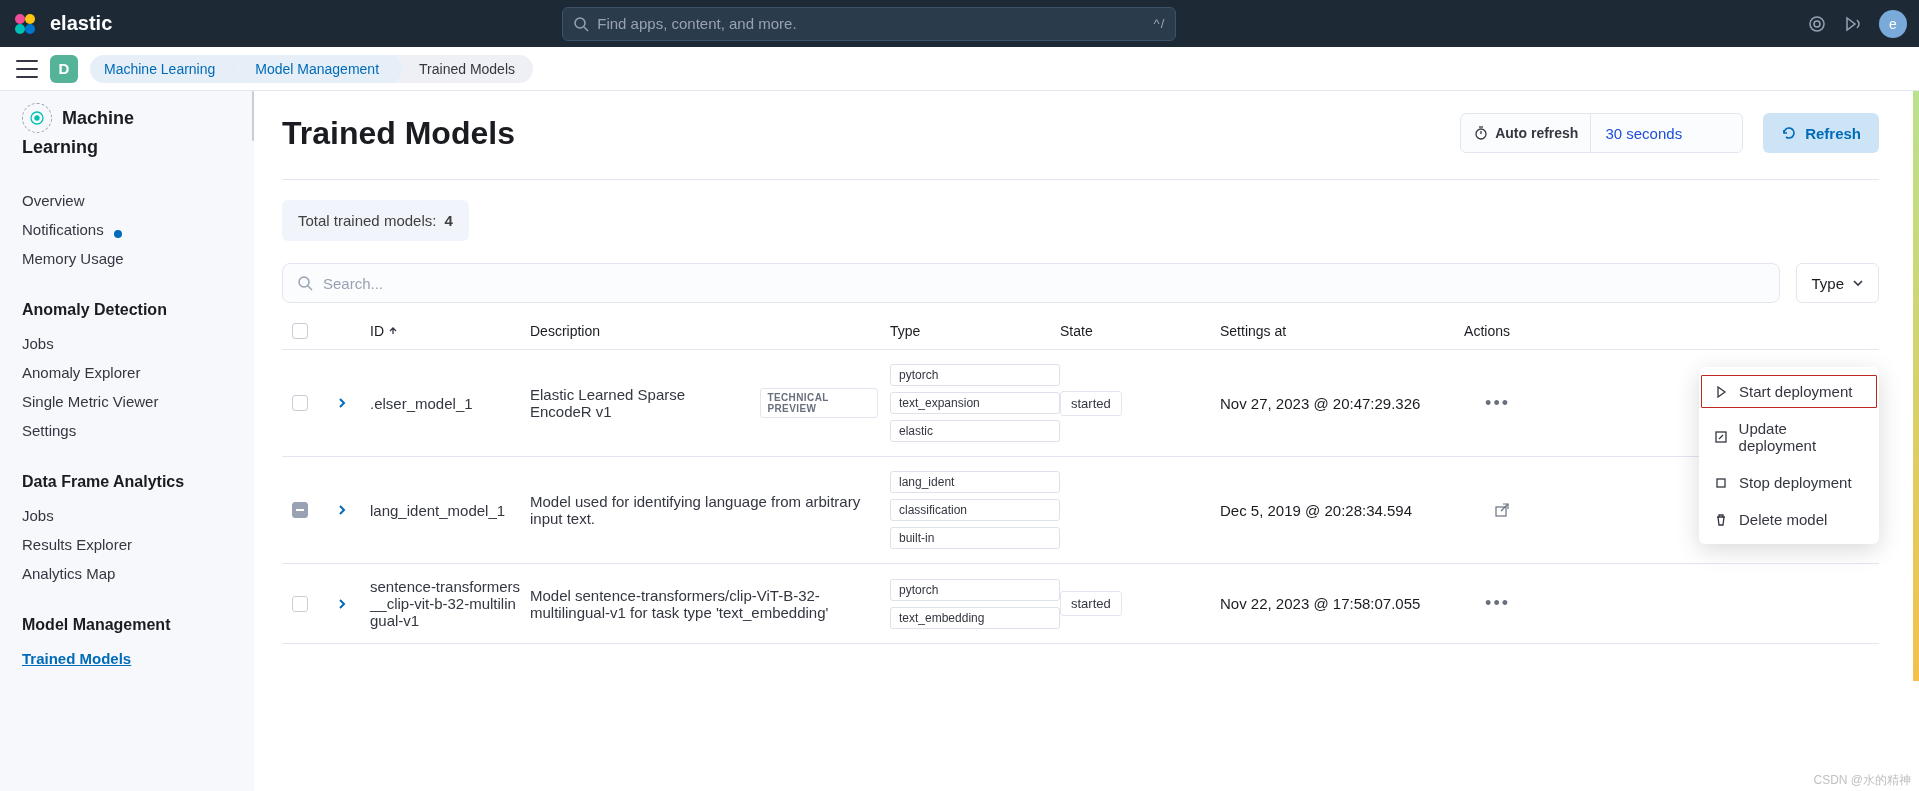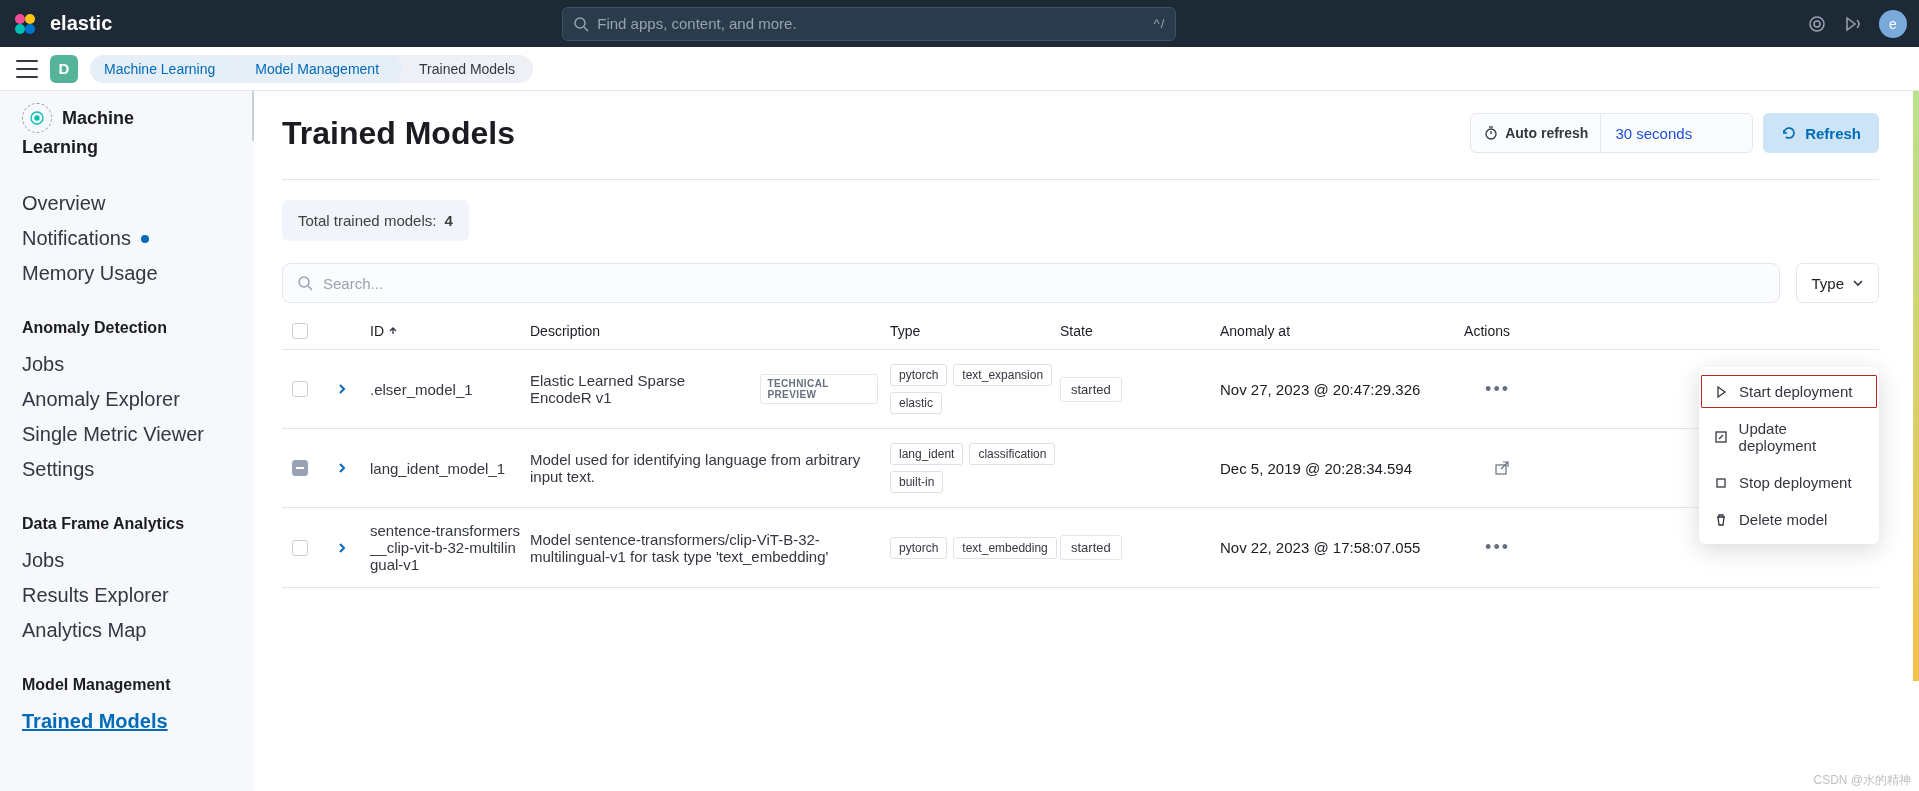--- a/index.html
+++ b/index.html
@@ -34,29 +34,29 @@
 
 .layout { display: flex; height: calc(791px - 47px - 44px); }
 .sidebar { width: 254px; background: #f7f8fc; padding: 12px 16px 0 22px; position:relative; }
 .sidebar::after { content:""; position:absolute; right:0; top:0; width:2px; height:50px; background:#c9cdd6; border-radius:2px; }
 .side-app-title { display: flex; align-items: center; gap: 10px; margin-bottom: 4px; }
 .side-app-icon { width: 30px; height: 30px; border: 1px dashed #98a2b3; border-radius: 50%; display:flex; align-items:center; justify-content:center; }
 .side-app-name { font-size: 18px; font-weight: 700; color: #1a1c21; }
 .side-app-sub { font-size: 18px; font-weight: 700; margin-bottom: 22px; }
 .side-group { margin-top: 28px; }
 .side-group-title { font-size: 16px; font-weight: 700; margin-bottom: 10px; color: #1a1c21; }
-.side-link { display: flex; align-items: center; gap: 10px; font-size: 20px; color: #343741; padding: 6px 0; cursor: pointer; }
+.side-link { display: flex; align-items: flex-end; gap: 10px; font-size: 15px; color: #343741; padding: 6px 0; cursor: pointer; }
 .side-link.active { color: #006bb8; font-weight: 600; text-decoration: underline; }
 .dot { width: 8px; height: 8px; border-radius: 50%; background: #006bb8; }
 
 
 .main { flex: 1; padding: 22px 40px 0 28px; overflow: hidden; position:relative; }
 .page-header { display: flex; align-items: center; justify-content: space-between; margin-bottom: 26px; }
 .page-title { font-size: 32px; font-weight: 700; }
-.header-actions { display: flex; gap: 10px; align-items: flex-end; }
+.header-actions { display: flex; gap: 20px; align-items: flex-end; }
 .auto-refresh-box { display: flex; align-items: center; border: 1px solid #e3e6ef; border-radius: 6px; height: 40px; background:#fbfcfd; }
 .auto-refresh-left { display: flex; align-items: center; gap: 6px; padding: 0 12px; font-size: 14px; font-weight: 600; color:#343741; }
 .auto-refresh-right { border-left: 1px solid #e3e6ef; padding: 0 60px 0 14px; font-size: 15px; color:#1d4ed8; height:100%; display:flex; align-items:center; }
 .refresh-btn { height: 40px; background: #cce4f5; color: #006bb8; border: none; border-radius: 6px; padding: 0 18px; font-size: 15px; font-weight: 600; display: flex; align-items: center; gap: 8px; cursor: pointer; }
 .divider { height: 1px; background: #e3e6ef; margin-bottom: 20px; }
 .total-pill { display: inline-flex; background: #f1f4fa; padding: 12px 16px; border-radius: 6px; font-size: 15px; color: #404040; margin-bottom: 22px; text-align: center; }
 .total-pill b { margin-left: 4px; }
 .filter-row { display: flex; gap: 16px; margin-bottom: 10px; }
 .filter-search { flex: 1; height: 40px; border: 1px solid #e3e6ef; border-radius: 8px; background: #fbfcfd; display: flex; align-items: center; padding: 0 14px; gap: 10px; color:#98a2b3; font-size:15px; }
 .type-filter { height: 40px; border: 1px solid #e3e6ef; border-radius: 6px; background: #fff; padding: 0 14px; display: flex; align-items: center; gap: 8px; font-size: 15px; cursor:pointer; }
@@ -68,21 +68,21 @@
 .tbl-header .hcell { display:flex; align-items:center; gap:4px; }
 .tbl-row { border-bottom: 1px solid #e3e6ef; padding: 14px 0; font-size: 15px; }
 .chk { width: 16px; height: 16px; border: 1px solid #c9cdd6; border-radius: 3px; margin-left: 10px; cursor:pointer; }
 .chk.indet { background: #98a2b3; border-color:#98a2b3; position:relative; }
 .chk.indet::after { content:""; position:absolute; left:3px; right:3px; top:6px; height:2px; background:#fff; }
 .expand-caret { width: 24px; height: 24px; display:flex; align-items:center; justify-content:center; color:#006bb8; cursor:pointer; }
 .id-cell { color: #343741; word-break: break-all; padding-right:8px; }
 .desc-cell { color: #343741; padding-right: 12px; }
 .desc-wrap { display:flex; align-items:center; gap:10px; }
 .tech-badge { font-size: 10px; font-weight: 700; letter-spacing: 0.4px; border: 1px solid #e3e6ef; border-radius: 3px; padding: 3px 6px; color:#69707d; }
-.tags { display: flex; flex-wrap: wrap; gap: 6px; }
+.tags { display: flex; flex-wrap: wrap; gap: 6px; flex-direction: column; }
 .tag { font-size: 12px; border: 1px solid #dde1ea; border-radius: 3px; padding: 3px 8px; color: #343741; background:#fff; }
 .state-badge { font-size: 13px; border: 1px solid #e3e6ef; border-radius: 3px; padding: 4px 10px; color:#343741; display:inline-block; }
 .actions-cell { display:flex; justify-content:flex-end; gap:4px; color:#69707d; padding-right:10px; }
 .dots-btn { cursor:pointer; font-size:18px; letter-spacing:2px; }
 
 
 .ctx-menu { position: absolute; top: 276px; right: 40px; width: 180px; background: #fff; border-radius: 6px; box-shadow: 0 6px 24px rgba(0,0,0,0.15); padding: 6px 0; z-index: 100; }
 .ctx-item { display: flex; align-items: center; gap: 10px; padding: 10px 14px; font-size: 15px; color: #343741; cursor: pointer; }
 .ctx-item.disabled { color: #abb4c4; cursor: default; }
 .ctx-item.highlight { outline: 1px solid #bd271e; outline-offset: -3px; border-radius: 3px; }
@@ -274,21 +274,21 @@
         <div></div>
         <div class="hcell">
             <span>ID</span>
             <svg width="10" height="10" viewBox="0 0 10 10" stroke="#343741" stroke-width="1.3" fill="none">
               <path d="M5 8V2M2 5l3-3 3 3"></path>
             </svg>
           </div>
         <div class="hcell">Description</div>
         <div class="hcell">Type</div>
         <div class="hcell">State</div>
-        <div class="hcell">Anomaly at</div>
+        <div class="hcell">Settings at</div>
         <div class="hcell" style="justify-content:flex-end; padding-right:10px;">Actions</div>
       </div>
 
       <div class="tbl-row">
         <div>
             <div class="chk"></div>
           </div>
         <div class="expand-caret">
             <svg width="12" height="12" viewBox="0 0 12 12" fill="none" stroke="#006bb8" stroke-width="2">
               <path d="M4 2l4 4-4 4"></path>

